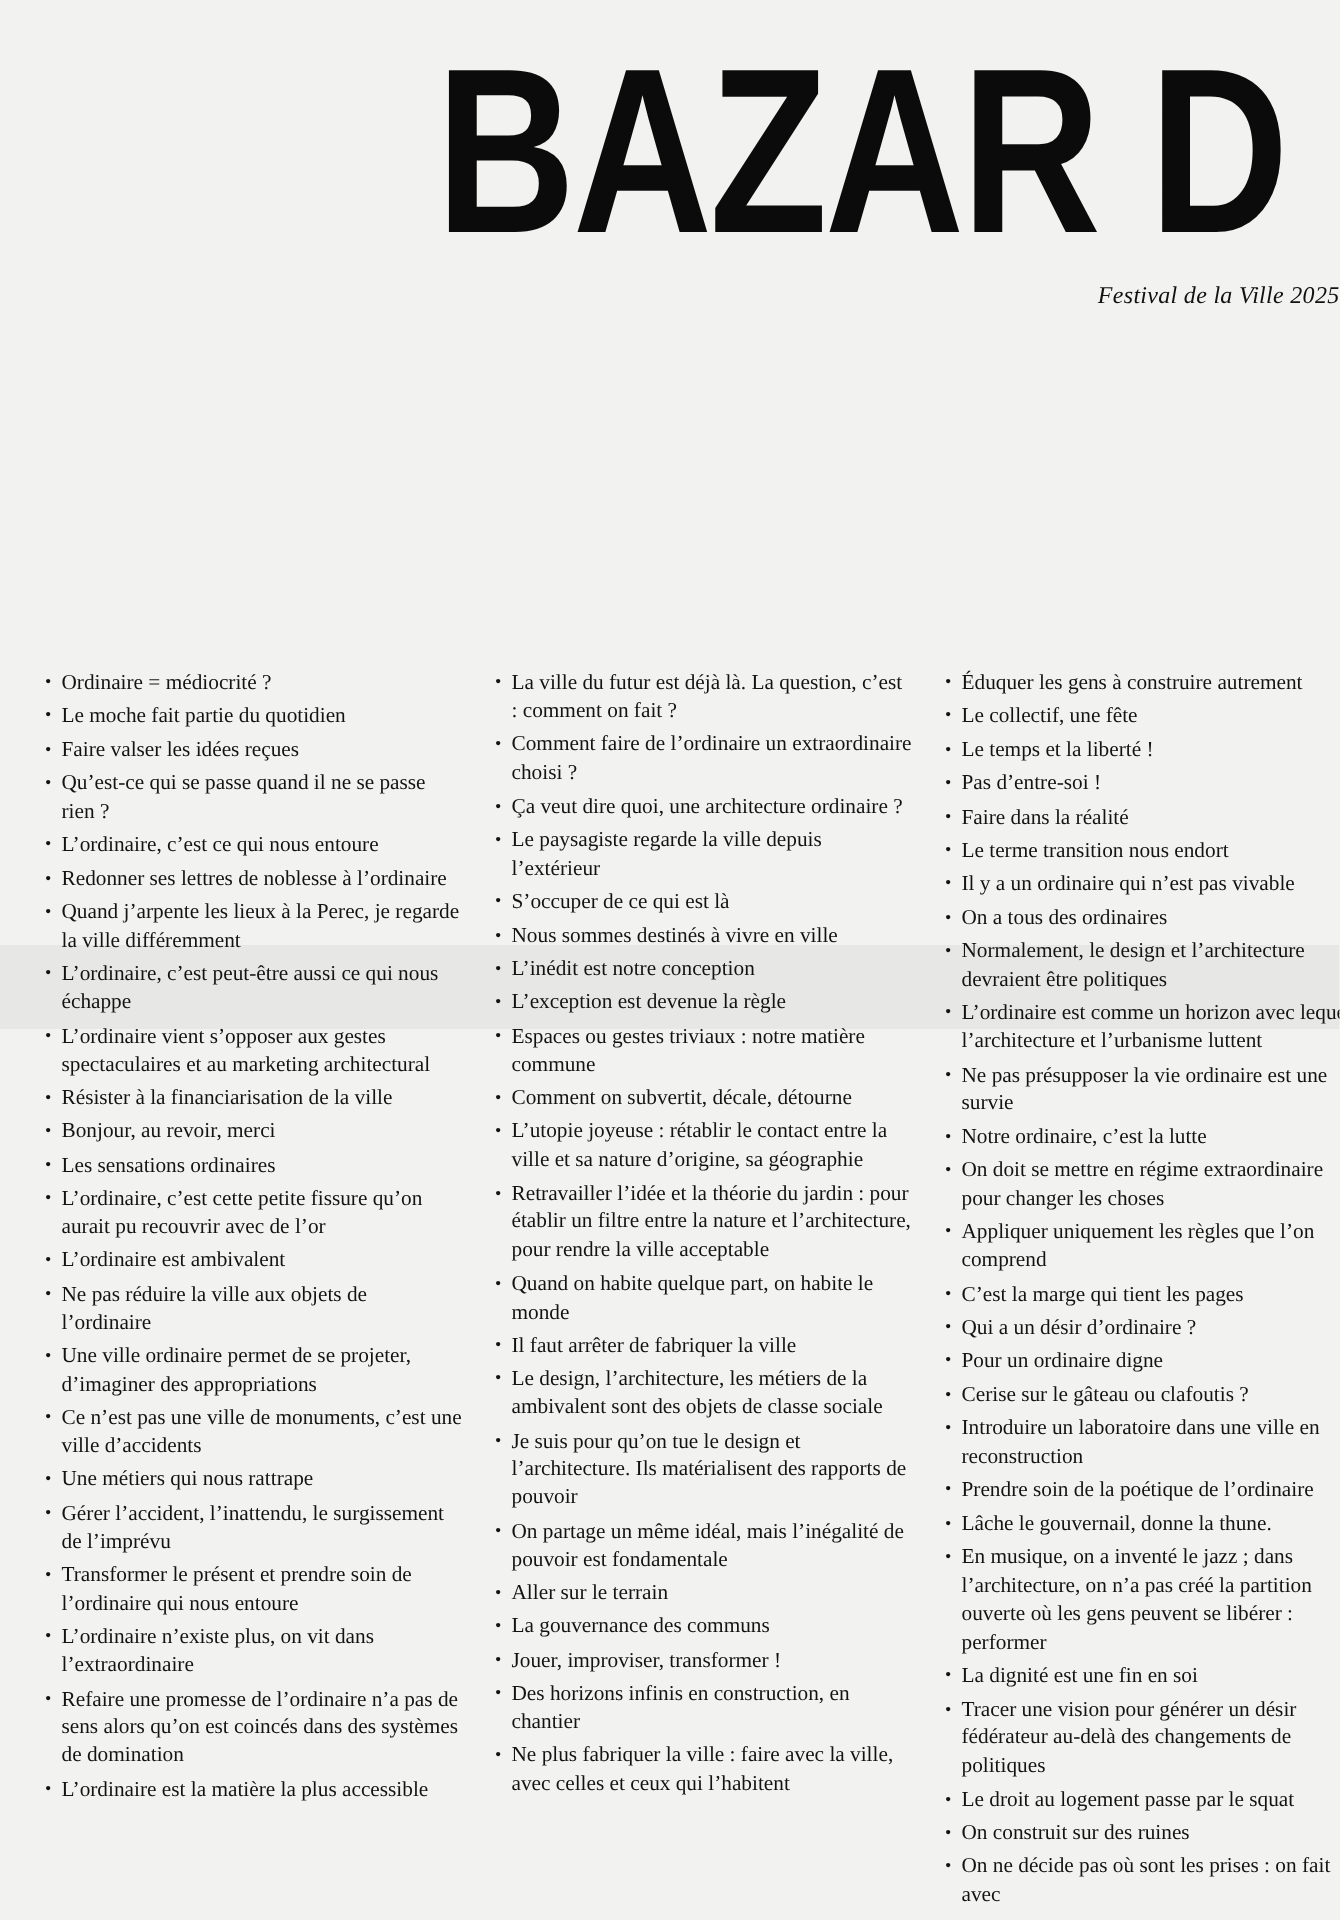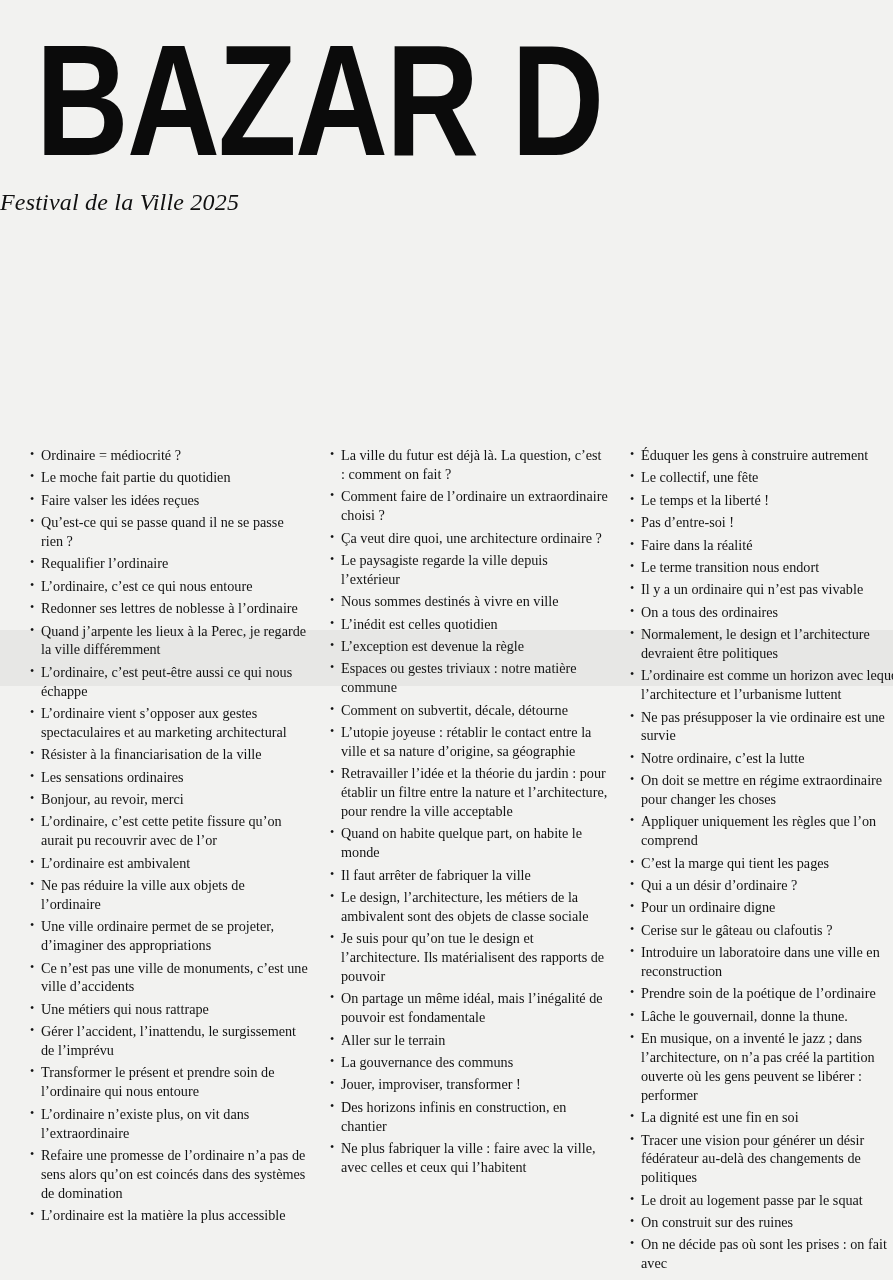--- a/index.html
+++ b/index.html
@@ -25,38 +25,38 @@
   .band {
     position: absolute;
     left: 0;
     right: 0;
     top: 630px;
     height: 56px;
     background: rgba(0,0,0,0.045);
     pointer-events: none;
   }
   .header {
-    text-align: left;
+    text-align: right;
     padding-top: 26px;
   }
   .title {
     font-family: "Liberation Sans", sans-serif;
     font-weight: bold;
     font-size: 140px;
     line-height: 0.95;
     letter-spacing: -2px;
     transform: scaleX(0.92) scaleY(1.12);
     transform-origin: center top;
     margin: 0;
     color: #0b0b0b;
   }
   .subtitle {
     font-family: "Liberation Serif", serif;
     font-style: italic;
-    font-size: 24px;
+    font-size: 16px;
     margin-top: 30px;
     color: #111;
     letter-spacing: 0.2px;
   }
   .columns {
     position: absolute;
     top: 446px;
     left: 30px;
     right: 26px;
     display: flex;
@@ -102,51 +102,51 @@
 
   <div class="band"></div>
 
   <div class="columns">
     <div class="col">
       <ul>
         <li>Ordinaire = médiocrité ?</li>
         <li>Le moche fait partie du quotidien</li>
         <li>Faire valser les idées reçues</li>
         <li>Qu’est-ce qui se passe quand il ne se passe rien ?</li>
-        <li>Requalifier l’ordinaire</li>
         <li>L’ordinaire, c’est ce qui nous entoure</li>
         <li>Redonner ses lettres de noblesse à l’ordinaire</li>
         <li>Quand j’arpente les lieux à la Perec, je regarde la ville différemment</li>
         <li>L’ordinaire, c’est peut-être aussi ce qui nous échappe</li>
         <li>L’ordinaire vient s’opposer aux gestes spectaculaires et au marketing architectural</li>
         <li>Résister à la financiarisation de la ville</li>
+        <li>Bonjour, au revoir, merci</li>
         <li>Les sensations ordinaires</li>
-        <li>Bonjour, au revoir, merci</li>
         <li>L’ordinaire, c’est cette petite fissure qu’on aurait pu recouvrir avec de l’or</li>
         <li>L’ordinaire est ambivalent</li>
         <li>Ne pas réduire la ville aux objets de l’ordinaire</li>
         <li>Une ville ordinaire permet de se projeter, d’imaginer des appropriations</li>
         <li>Ce n’est pas une ville de monuments, c’est une ville d’accidents</li>
         <li>Une métiers qui nous rattrape</li>
         <li>Gérer l’accident, l’inattendu, le surgissement de l’imprévu</li>
         <li>Transformer le présent et prendre soin de l’ordinaire qui nous entoure</li>
         <li>L’ordinaire n’existe plus, on vit dans l’extraordinaire</li>
         <li>Refaire une promesse de l’ordinaire n’a pas de sens alors qu’on est coincés dans des systèmes de domination</li>
         <li>L’ordinaire est la matière la plus accessible</li>
       </ul>
     </div>
 
     <div class="col">
       <ul>
         <li>La ville du futur est déjà là. La question, c’est : comment on fait ?</li>
         <li>Comment faire de l’ordinaire un extraordinaire choisi ?</li>
         <li>Ça veut dire quoi, une architecture ordinaire ?</li>
         <li>Le paysagiste regarde la ville depuis l’extérieur</li>
+        <li>S’occuper de ce qui est là</li>
         <li>Nous sommes destinés à vivre en ville</li>
-        <li>L’inédit est celles quotidien</li>
+        <li>L’inédit est notre conception</li>
         <li>L’exception est devenue la règle</li>
         <li>Espaces ou gestes triviaux : notre matière commune</li>
         <li>Comment on subvertit, décale, détourne</li>
         <li>L’utopie joyeuse : rétablir le contact entre la ville et sa nature d’origine, sa géographie</li>
         <li>Retravailler l’idée et la théorie du jardin : pour établir un filtre entre la nature et l’architecture, pour rendre la ville acceptable</li>
         <li>Quand on habite quelque part, on habite le monde</li>
         <li>Il faut arrêter de fabriquer la ville</li>
         <li>Le design, l’architecture, les métiers de la ambivalent sont des objets de classe sociale</li>
         <li>Je suis pour qu’on tue le design et l’architecture. Ils matérialisent des rapports de pouvoir</li>
         <li>On partage un même idéal, mais l’inégalité de pouvoir est fondamentale</li>

